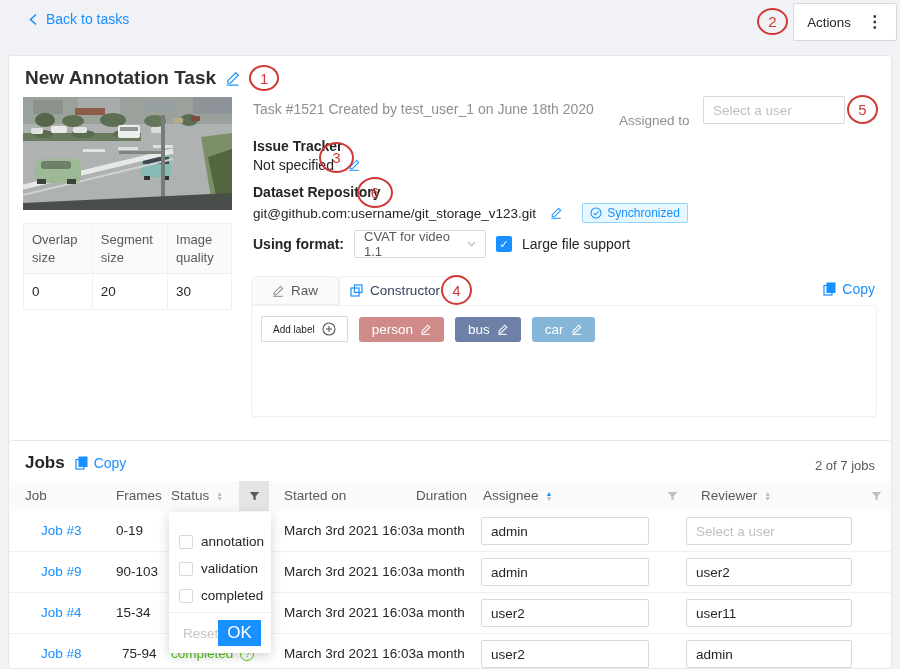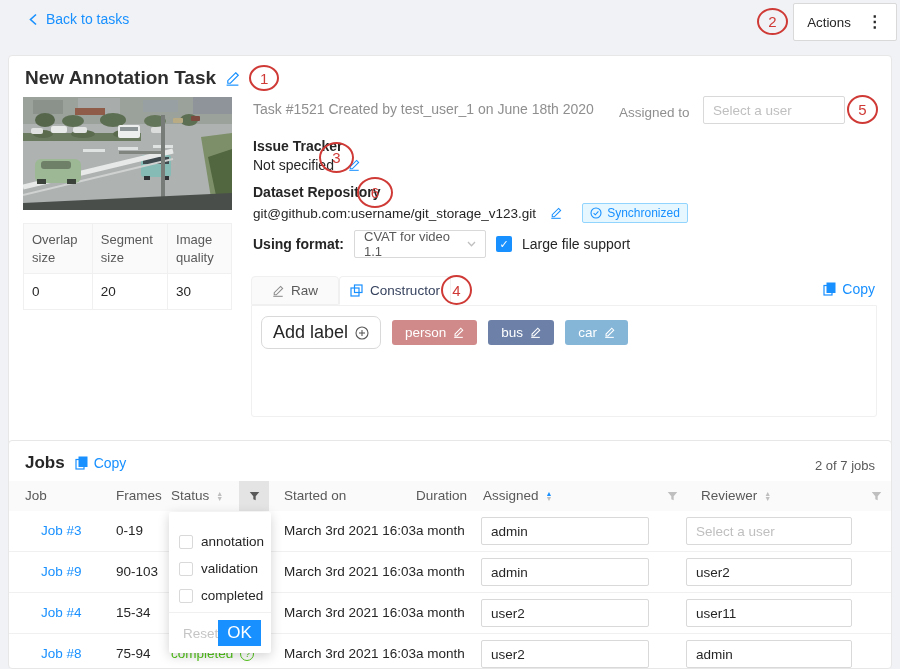--- a/index.html
+++ b/index.html
@@ -22,41 +22,41 @@
 
   
   .task-title-row { position:absolute; left:16px; top:9px; display:flex; align-items:center; gap:9px; }
   .task-title { font-size:19px; font-weight:700; color:#2e2e2e; }
   .edit-icon { color:#1890ff; display:inline-flex; }
   .thumb { position:absolute; left:14px; top:41px; width:209px; height:113px; }
   .params-table { position:absolute; left:14px; top:167px; width:209px; border-collapse:collapse; }
   .params-table th { background:#fafafa; font-weight:400; color:#595959; font-size:13px; text-align:left; padding:7px 8px; border:1px solid #f0f0f0; line-height:1.35; }
   .params-table td { font-size:13.5px; color:#262626; padding:10px 8px; border:1px solid #f0f0f0; }
   .meta-text { position:absolute; left:244px; top:45px; color:#8f8f8f; }
-  .assigned-label { position:absolute; left:610px; top:49px; color:#8f8f8f; font-size:13.5px; }
+  .assigned-label { position:absolute; left:610px; top:57px; color:#8f8f8f; font-size:13.5px; }
   .text-input { border:1px solid #d9d9d9; border-radius:2px; background:#fff; padding:0 9px; font-size:13.5px; color:#262626; font-family:"Liberation Sans",sans-serif; outline:none; }
   .text-input::placeholder { color:#bfbfbf; }
   .assigned-input { position:absolute; left:694px; top:40px; width:142px; height:28px; }
   .section-label { position:absolute; font-weight:700; font-size:14px; color:#262626; }
   .inline-row { position:absolute; display:flex; align-items:center; gap:14px; }
   .sync-badge { display:inline-flex; align-items:center; gap:5px; background:#e6f7ff; border:1px solid #91d5ff; color:#1890ff; font-size:12px; border-radius:2px; padding:2px 7px; margin-left:6px; }
   .format-select { width:132px; height:28px; border:1px solid #d9d9d9; border-radius:2px; background:#fff; display:flex; align-items:center; justify-content:space-between; padding:0 9px; font-size:13px; color:#595959; cursor:pointer; }
   .checkbox-checked { width:16px; height:16px; background:#1890ff; border-radius:2px; color:#fff; font-size:11px; display:flex; align-items:center; justify-content:center; }
   .checkbox-empty { width:14px; height:14px; background:#fff; border:1px solid #d9d9d9; border-radius:2px; flex:none; }
 
   
   .tabs-bar { position:absolute; left:242px; top:220px; width:626px; height:29px; }
   .tab { position:absolute; top:0; height:29px; display:flex; align-items:center; justify-content:center; gap:7px; font-size:13.5px; border-radius:4px 4px 0 0; cursor:pointer; }
   .tab-raw { left:0; width:88px; background:#fafafa; border:1px solid #f0f0f0; color:#595959; }
   .tab-constructor { left:88px; width:112px; background:#fff; border:1px solid #f0f0f0; border-bottom-color:#fff; color:#36425e; }
   .copy-btn { display:inline-flex; align-items:center; gap:6px; color:#1890ff; cursor:pointer; font-size:14px; }
   .tabs-copy { position:absolute; right:2px; top:5px; }
   .constructor-panel { position:absolute; left:242px; top:249px; width:626px; height:112px; border:1px solid #f0f0f0; border-radius:0 0 3px 3px; }
   .labels-row { display:flex; align-items:center; gap:11px; padding:10px 9px; }
-  .add-label-btn { display:inline-flex; align-items:center; gap:7px; border:1px solid #d9d9d9; border-radius:7px; background:#fff; padding:5px 11px; font-size:18px; color:#262626; cursor:pointer; }
+  .add-label-btn { display:inline-flex; align-items:center; gap:7px; border:1px solid #d9d9d9; border-radius:1px; background:#fff; padding:5px 11px; font-size:10px; color:#262626; cursor:pointer; }
   .label-chip { display:inline-flex; align-items:center; gap:7px; border-radius:3px; padding:5px 13px; color:#fff; font-size:13.5px; cursor:pointer; }
   .chip-edit { color:#fff; display:inline-flex; }
 
   
   .jobs-header { position:absolute; left:16px; top:12px; display:flex; align-items:center; gap:10px; }
   .jobs-title { font-size:17px; font-weight:700; color:#262626; }
   .jobs-count { position:absolute; right:16px; top:17px; font-size:13px; color:#595959; }
   .thead { position:absolute; left:0; top:40px; width:884px; height:30px; background:#fafafa; }
   .th { position:absolute; top:7px; font-size:13.5px; color:#595959; display:flex; align-items:center; gap:5px; }
   .sorter { display:inline-flex; flex-direction:column; margin-left:2px; }
@@ -345,21 +345,21 @@
           </span>
       </span>
       <span class="funnel funnel-open" style="left:230px;">
         <svg width="11" height="11" viewBox="0 0 12 12">
             <path d="M0.8,1 h10.4 L7.3,5.6 V10 L4.7,8.9 V5.6 Z" fill="currentColor"></path>
           </svg>
       </span>
       <span class="th" style="left:275px;">Started on</span>
       <span class="th" style="left:407px;">Duration</span>
       <span class="th" style="left:474px;">
-        <span>Assigned</span>
+        <span>Assignee</span>
         <span class="sorter">
             <span class="active">▲</span>
             <span>▼</span>
           </span>
       </span>
       <span class="funnel" style="left:648px;">
         <svg width="11" height="11" viewBox="0 0 12 12">
             <path d="M0.8,1 h10.4 L7.3,5.6 V10 L4.7,8.9 V5.6 Z" fill="currentColor"></path>
           </svg>
       </span>
@@ -401,21 +401,21 @@
         <span class="cell job-link" style="left:32px;">Job #4</span>
         <span class="cell" style="left:107px;">15-34</span>
         <span class="cell" style="left:275px;">March 3rd 2021 16:03</span>
         <span class="cell" style="left:407px;">a month</span>
         <input class="text-input row-input assignee-input" value="user2" style="">
         <input class="text-input row-input reviewer-input" value="user11" style="">
       </div>
 
       <div class="trow">
         <span class="cell job-link" style="left:32px;">Job #8</span>
-        <span class="cell" style="left:107px;">75-94</span>
+        <span class="cell" style="left:113px;">75-94</span>
         <span class="cell status-completed" style="left:162px;">
           <span>completed</span>
           <span class="q-circle">?</span>
         </span>
         <span class="cell" style="left:275px;">March 3rd 2021 16:03</span>
         <span class="cell" style="left:407px;">a month</span>
         <input class="text-input row-input assignee-input" value="user2" style="">
         <input class="text-input row-input reviewer-input" value="admin" style="">
       </div>
     </div>

